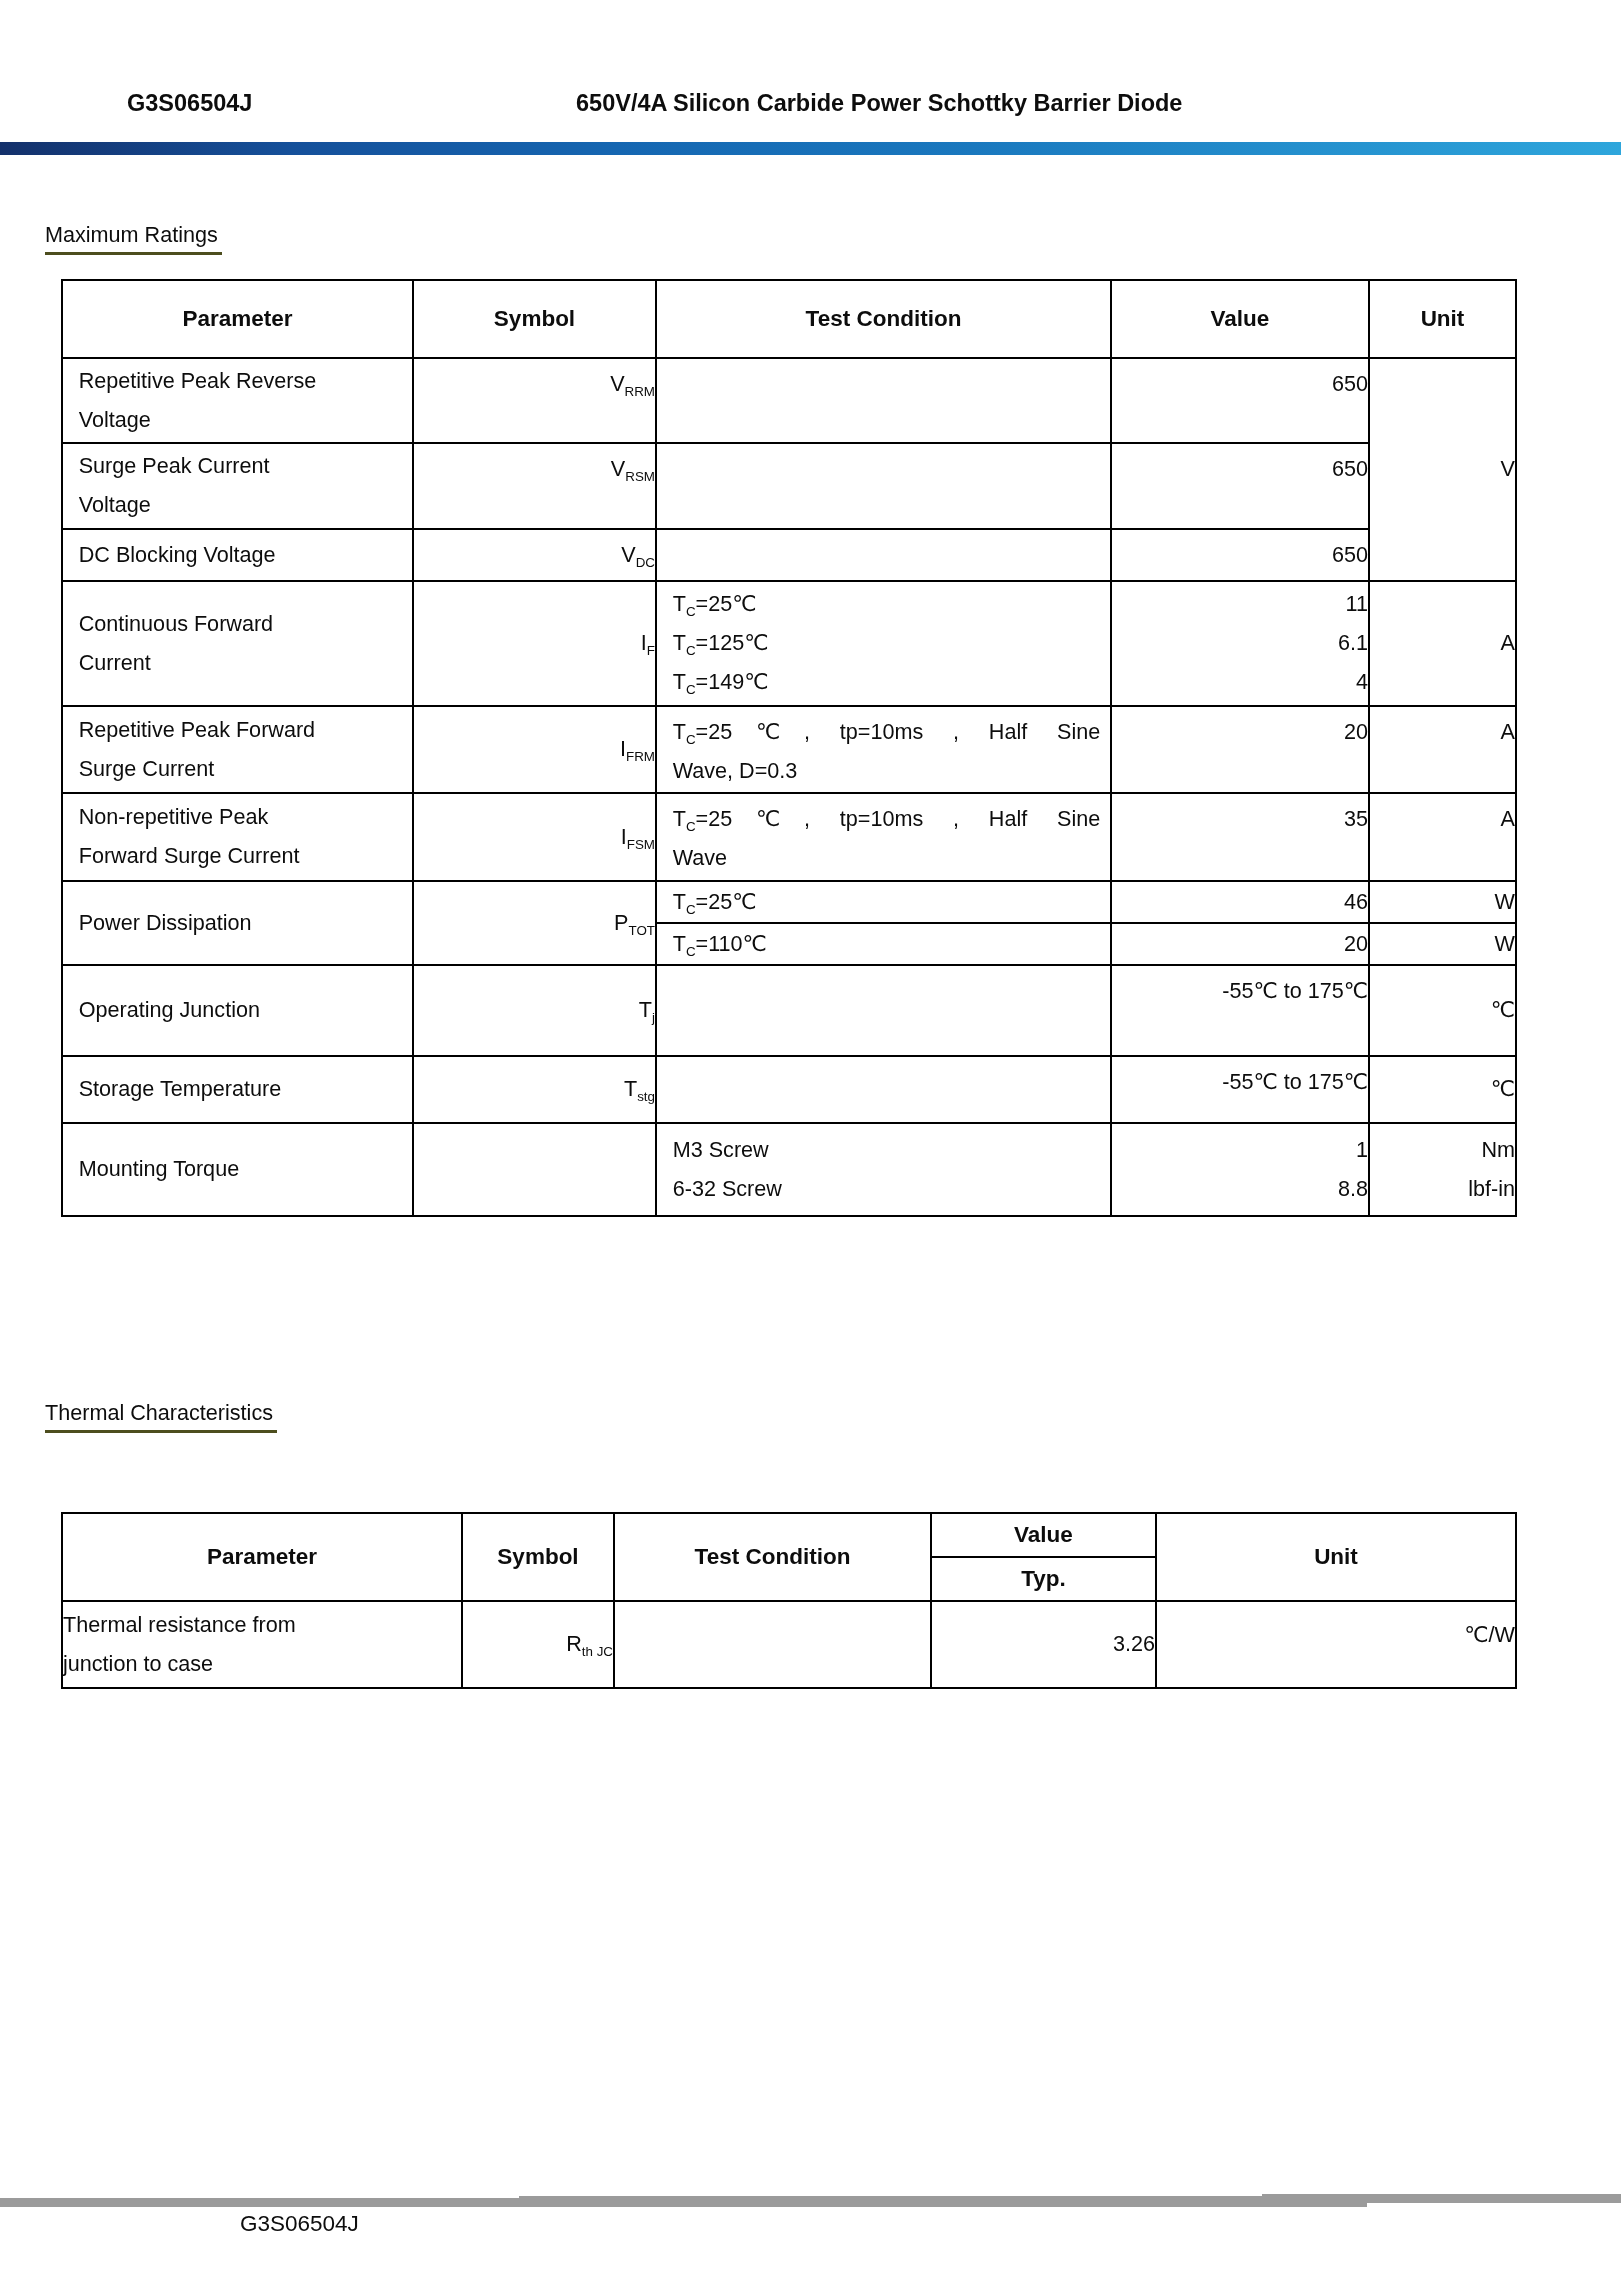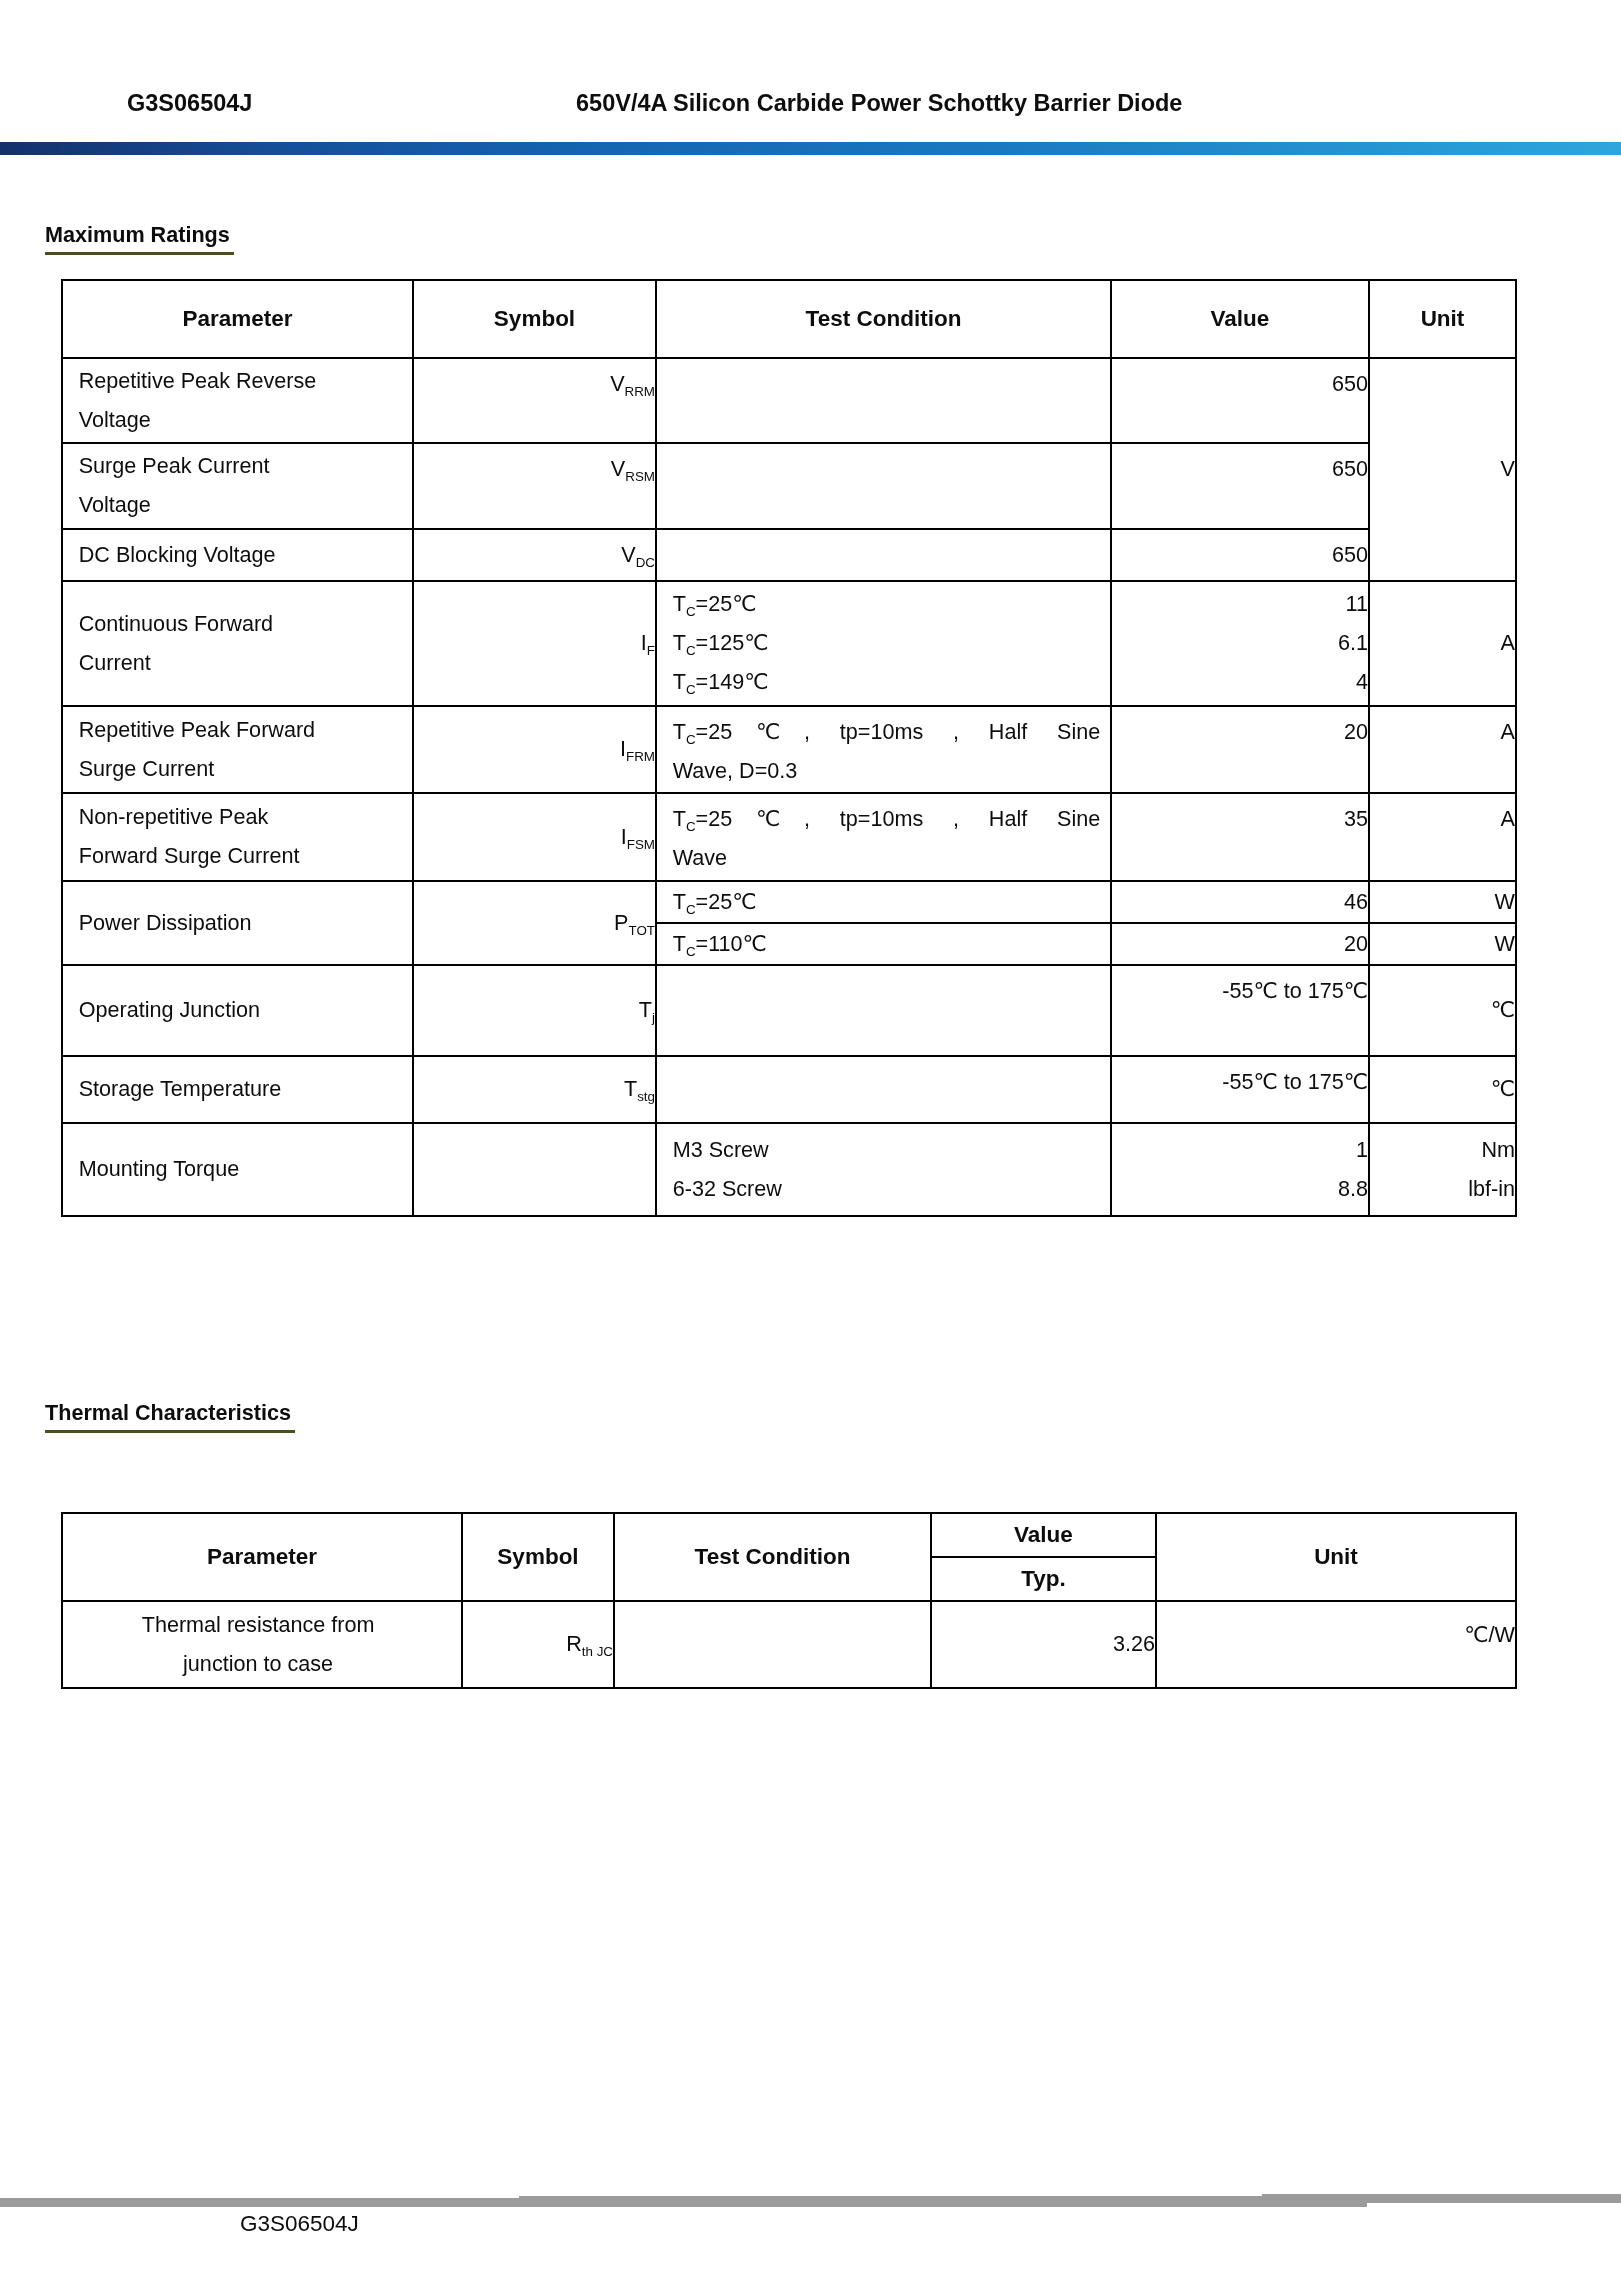--- a/index.html
+++ b/index.html
@@ -11,39 +11,39 @@
     font-family:"Liberation Sans","DejaVu Sans",sans-serif;
     color:#0d0d0d;
     overflow:hidden;
   }
   
   .hdr-part   { position:absolute; left:127px; top:90px; font-size:23.5px; font-weight:bold; }
   .hdr-title  { position:absolute; left:576px; top:90px; font-size:23.5px; font-weight:bold; }
   .hdr-bar    { position:absolute; left:0; top:142px; width:1621px; height:12.7px;
                 background:linear-gradient(90deg,#14316b 0%,#15509a 18%,#1566b1 38%,#1a78be 60%,#2ea6dc 100%); }
   
-  .sec-heading { position:absolute; left:45px; font-size:21.6px; font-weight:bold;
+  .sec-heading { position:absolute; left:45px; font-size:21.6px; font-weight:normal;
                  display:inline-block; border-bottom:3.9px solid #4d4e1e; padding:0 3.9px 3.9px 0; }
   .sec-heading.max  { top:222px; }
   .sec-heading.thrm { top:1400px; }
   
   table { border-collapse:collapse; table-layout:fixed; position:absolute; left:61px;padding-left:24px; }
   .max-table  { top:279px;  width:1454px; }
   .thrm-table { top:1512px; width:1454px; }
   th, td { border:2px solid #000; font-size:21.6px; line-height:1.8;
            padding:0; vertical-align:middle; overflow:hidden; }
   th { font-size:22.5px; font-weight:bold; text-align:center; }
   td.param { text-align:left; padding-left:15.7px; padding-right:7.8px;margin-top:8px; }
   td.cond  { text-align:left; padding-left:15.7px; padding-right:9.8px;margin-left:26px; }
   td.sym, td.val, td.unit { text-align:right; }
   td.vtop  { vertical-align:top; padding-top:5.9px; }
   td.utop  { vertical-align:top; padding-top:13.7px; }
   sub { font-size:0.62em; line-height:1; }
   .jline { text-align:justify; text-align-last:justify; -moz-text-align-last:justify; }
-  .thrm-table td.param { text-align:center; padding-left:0; }
+  .thrm-table td.param { text-align:left; padding-left:0; }
   
   .ftr-bar  { position:absolute; left:0; top:2194px; width:1621px; height:15.7px; }
   .ftr-seg  { position:absolute; background:#9b9b9b; }
   .ftr-seg.s1 { left:0;      top:3.9px; width:613px;  height:8.8px;  }
   .ftr-seg.s2 { left:519px;  top:2px; width:848px;  height:10.8px; }
   .ftr-seg.s3 { left:1262px; top:0;   width:359px;  height:8.8px;  }
   .ftr-part { position:absolute; left:240px; top:2211px; font-size:22.5px; }
 </style>
 </head>
 <body>

